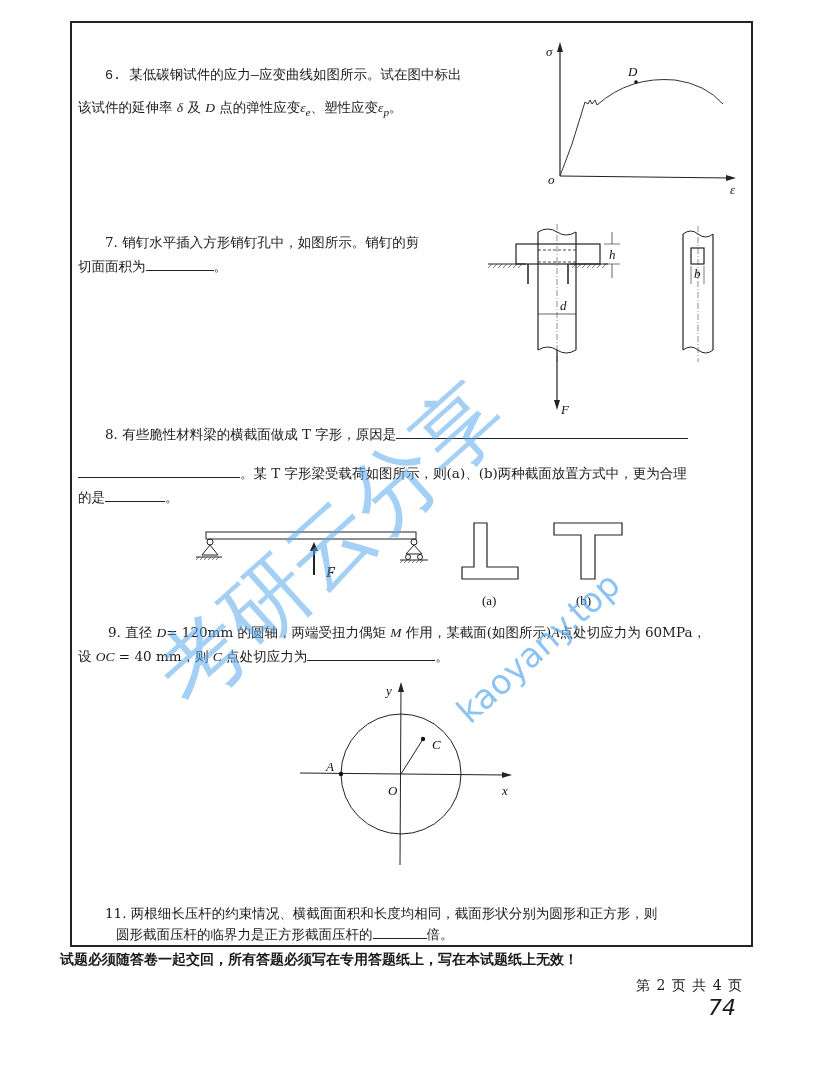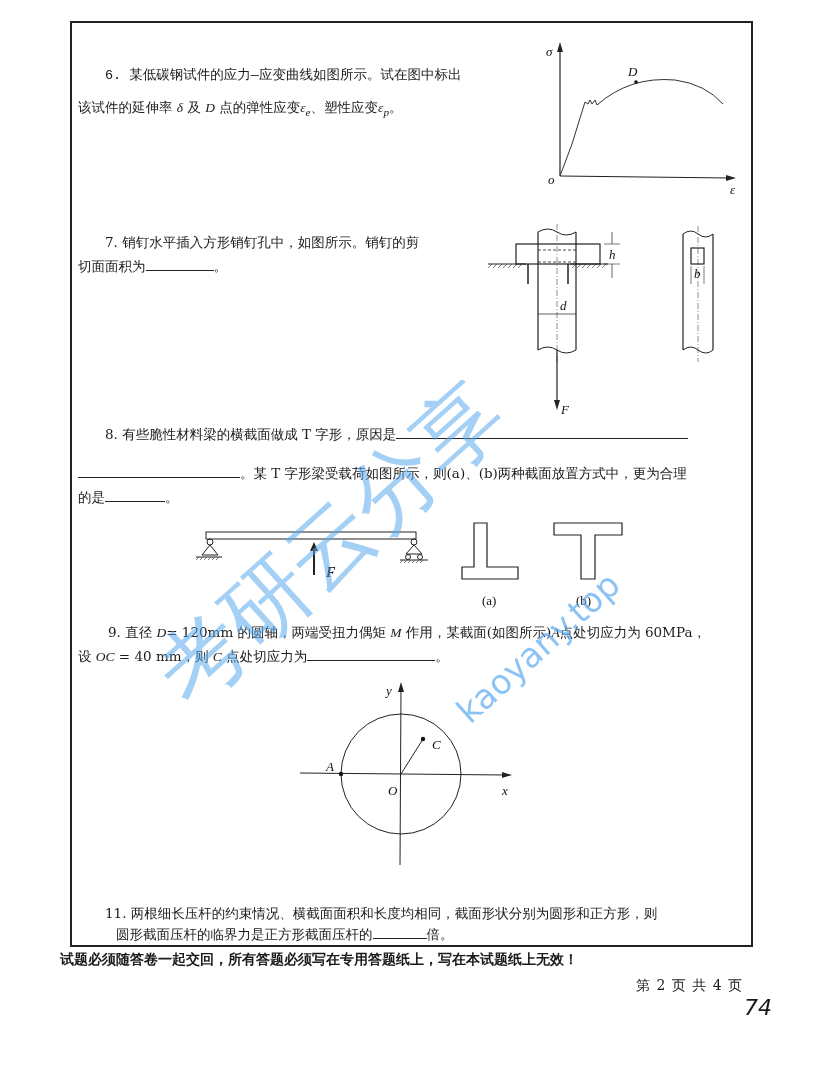--- a/index.html
+++ b/index.html
@@ -6,21 +6,21 @@
   body{width:829px;height:1086px;position:relative;overflow:hidden;
        font-family:"DejaVu Serif","Liberation Serif",serif;color:#1a1a1a;}
   .frame{position:absolute;left:70px;top:21px;width:683px;height:926px;
          border:2px solid #222;border-top-width:2px;box-sizing:border-box;}
   .q{position:absolute;font-size:13.5px;line-height:29px;white-space:nowrap;}
   .blank{display:inline-block;border-bottom:1px solid #222;height:14px;vertical-align:baseline;}
   .it{font-style:italic;font-family:"Liberation Serif",serif;}
   .fig{position:absolute;}
   .footer-note{position:absolute;left:60px;top:951px;font-size:14px;font-weight:bold;white-space:nowrap;}
   .page-num{position:absolute;left:636px;top:977px;font-size:14px;white-space:nowrap;letter-spacing:1px;}
-  .hand-num{position:absolute;left:708px;top:995px;font-size:22px;font-style:italic;font-family:"DejaVu Sans",sans-serif;margin-left:36px;}
+  .hand-num{position:absolute;left:708px;top:995px;font-size:22px;font-style:italic;font-family:"DejaVu Sans",sans-serif;}
   .watermark{position:absolute;pointer-events:none;}
   .lbl{font-family:"Liberation Serif",serif;font-style:italic;font-size:13px;fill:#111;}
   .lbl-up{font-family:"Liberation Serif",serif;font-size:13px;fill:#111;}
 </style>
 </head>
 <body>
 
 <div class="frame"></div>
 
 <div class="q" style="left:105px;top:61px;font-family:Liberation Mono, monospace;">

